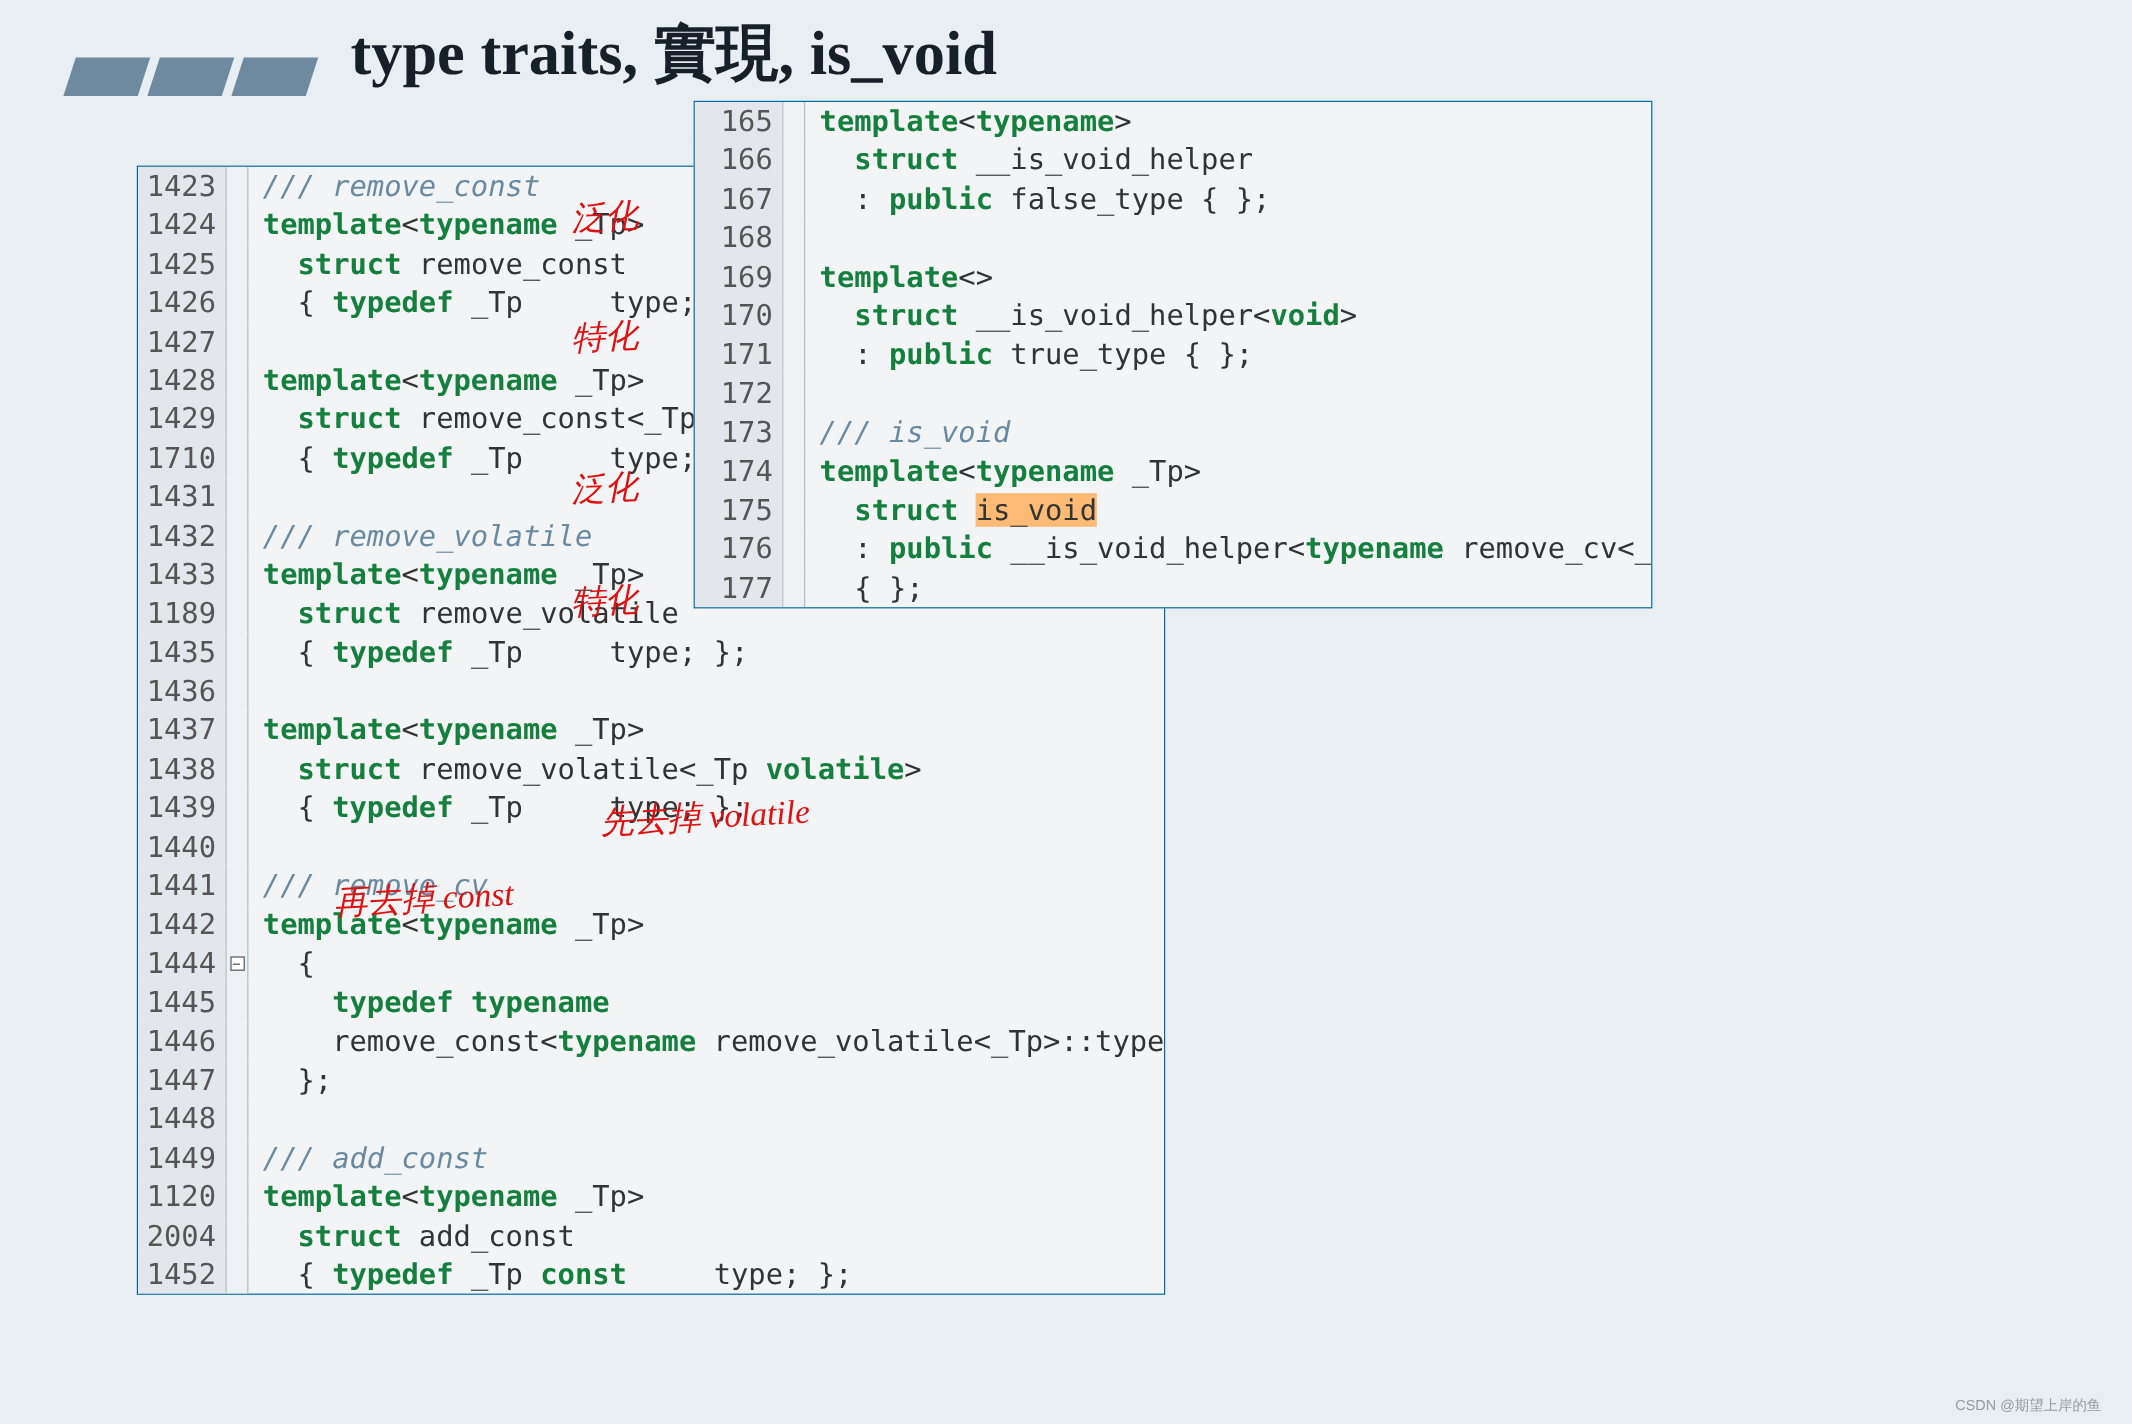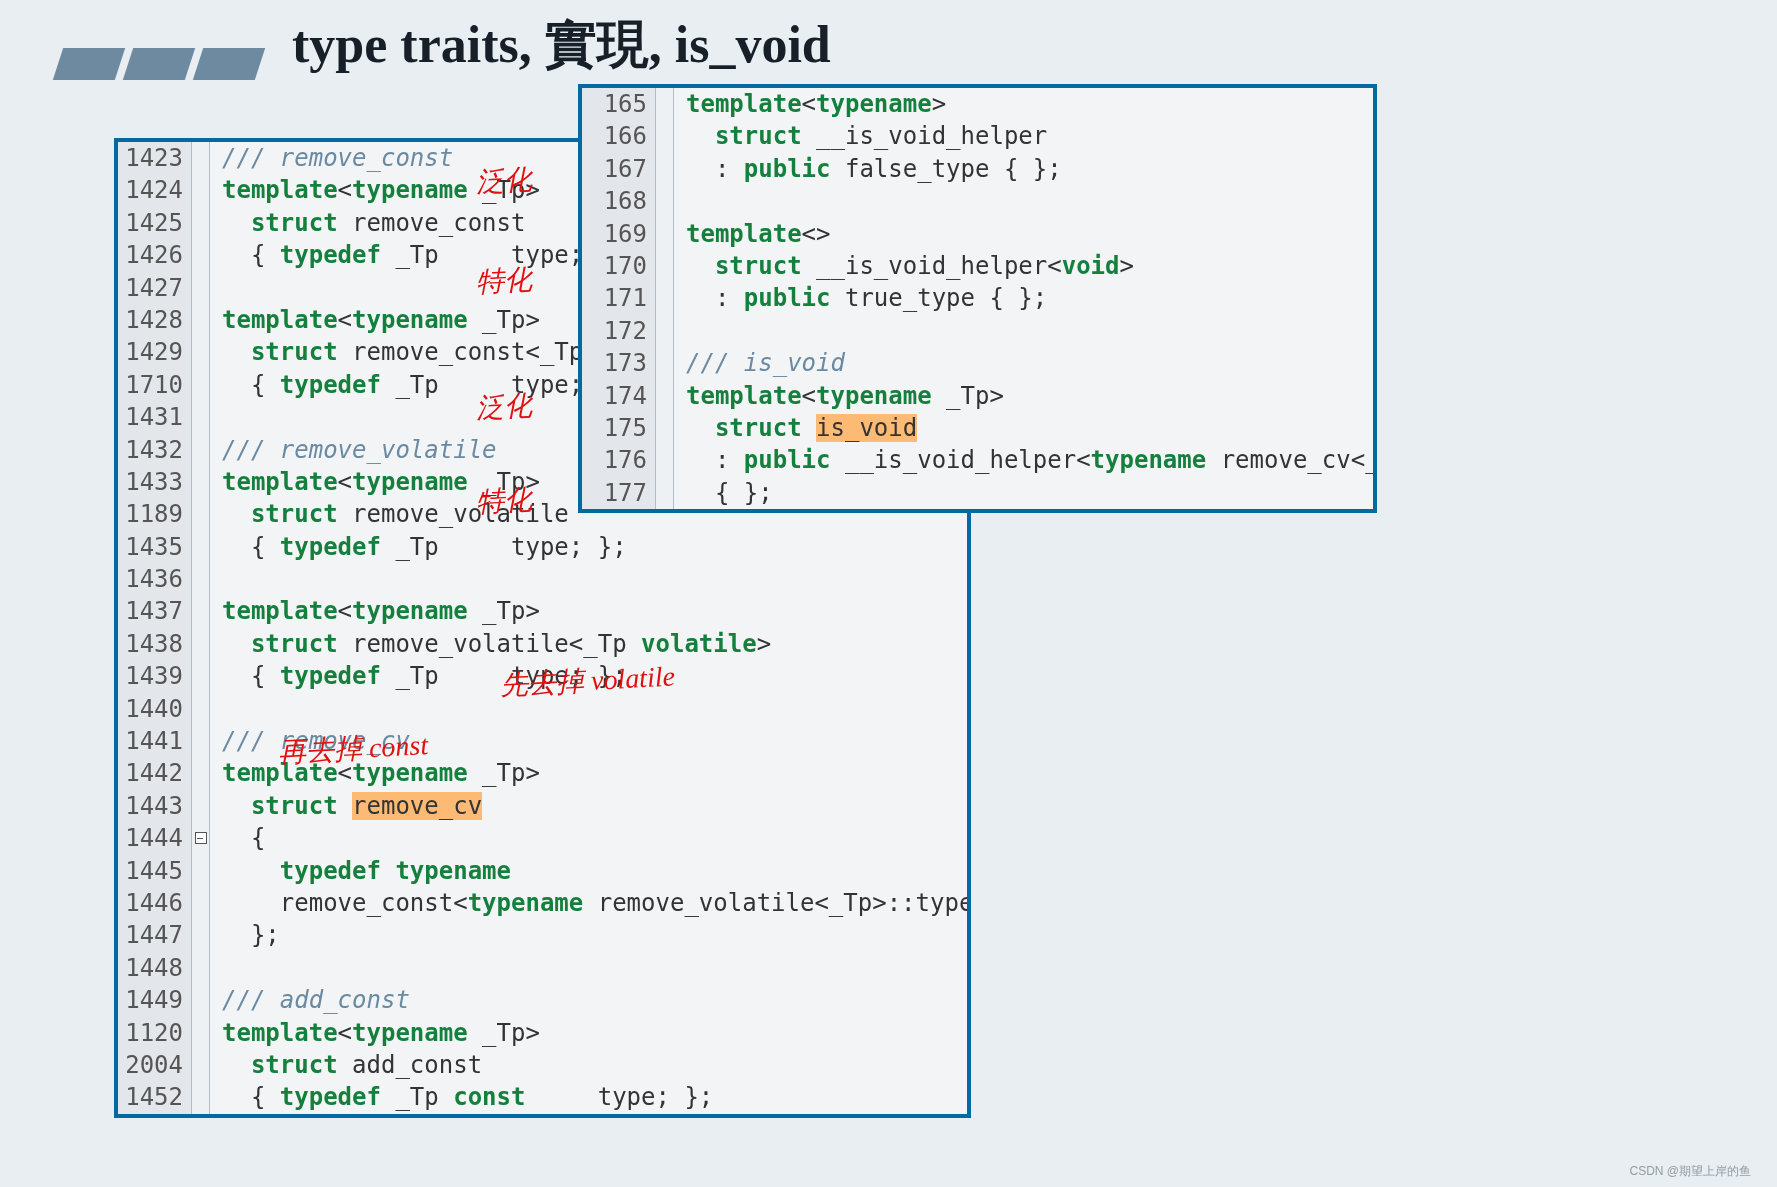--- a/index.html
+++ b/index.html
@@ -33,21 +33,21 @@
     transform: skewX(-18deg);
   }
   .title-text {
     font-family: "Times New Roman", serif;
     font-size: 52px;
     font-weight: bold;
     color: #172029;
   }
   .code-box {
     position: absolute;
-    border: 4px solid #0369a1;
+    border: 1px solid #0369a1;
     background: #f2f4f6;
     font-size: 24px;
     line-height: 1.35;
     overflow: hidden;
   }
   .line {
     display: flex;
     align-items: stretch;
     white-space: pre;
   }
@@ -136,21 +136,20 @@
       <div class="line"><div class="gutter">1433</div><div class="fold"></div><div class="code"><span class="kw">template</span><span>&lt;</span><span class="kw">typename</span><span> _Tp&gt;</span></div></div>
       <div class="line"><div class="gutter">1189</div><div class="fold"></div><div class="code"><span>  </span><span class="kw">struct</span><span> remove_volatile</span></div></div>
       <div class="line"><div class="gutter">1435</div><div class="fold"></div><div class="code"><span>  { </span><span class="kw">typedef</span><span> _Tp     type; };</span></div></div>
       <div class="line"><div class="gutter">1436</div><div class="fold"></div><div class="code"><span></span></div></div>
       <div class="line"><div class="gutter">1437</div><div class="fold"></div><div class="code"><span class="kw">template</span><span>&lt;</span><span class="kw">typename</span><span> _Tp&gt;</span></div></div>
       <div class="line"><div class="gutter">1438</div><div class="fold"></div><div class="code"><span>  </span><span class="kw">struct</span><span> remove_volatile&lt;_Tp </span><span class="kw">volatile</span><span>&gt;</span></div></div>
       <div class="line"><div class="gutter">1439</div><div class="fold"></div><div class="code"><span>  { </span><span class="kw">typedef</span><span> _Tp     type; };</span></div></div>
       <div class="line"><div class="gutter">1440</div><div class="fold"></div><div class="code"><span></span></div></div>
       <div class="line"><div class="gutter">1441</div><div class="fold"></div><div class="code"><span class="cm">/// remove_cv</span></div></div>
       <div class="line"><div class="gutter">1442</div><div class="fold"></div><div class="code"><span class="kw">template</span><span>&lt;</span><span class="kw">typename</span><span> _Tp&gt;</span></div></div>
-      <div class="line"><div class="gutter">1443</div><div class="fold"></div><div class="code"><span>  </span><span class="kw">struct</span><span> </span><span class="hl">remove_cv</span></div></div>
       <div class="line"><div class="gutter">1444</div><div class="fold box"></div><div class="code"><span>  {</span></div></div>
       <div class="line"><div class="gutter">1445</div><div class="fold"></div><div class="code"><span>    </span><span class="kw">typedef</span><span> </span><span class="kw">typename</span></div></div>
       <div class="line"><div class="gutter">1446</div><div class="fold"></div><div class="code"><span>    remove_const&lt;</span><span class="kw">typename</span><span> remove_volatile&lt;_Tp&gt;::type&gt;::type     type;</span></div></div>
       <div class="line"><div class="gutter">1447</div><div class="fold"></div><div class="code"><span>  };</span></div></div>
       <div class="line"><div class="gutter">1448</div><div class="fold"></div><div class="code"><span></span></div></div>
       <div class="line"><div class="gutter">1449</div><div class="fold"></div><div class="code"><span class="cm">/// add_const</span></div></div>
       <div class="line"><div class="gutter">1120</div><div class="fold"></div><div class="code"><span class="kw">template</span><span>&lt;</span><span class="kw">typename</span><span> _Tp&gt;</span></div></div>
       <div class="line"><div class="gutter">2004</div><div class="fold"></div><div class="code"><span>  </span><span class="kw">struct</span><span> add_const</span></div></div>
       <div class="line"><div class="gutter">1452</div><div class="fold"></div><div class="code"><span>  { </span><span class="kw">typedef</span><span> _Tp </span><span class="kw">const</span><span>     type; };</span></div></div>
     </div>

